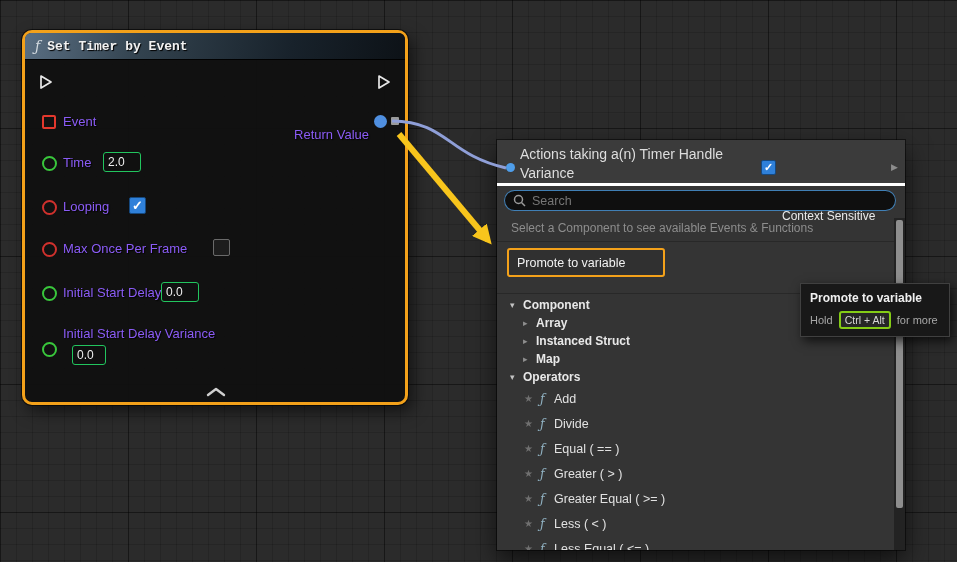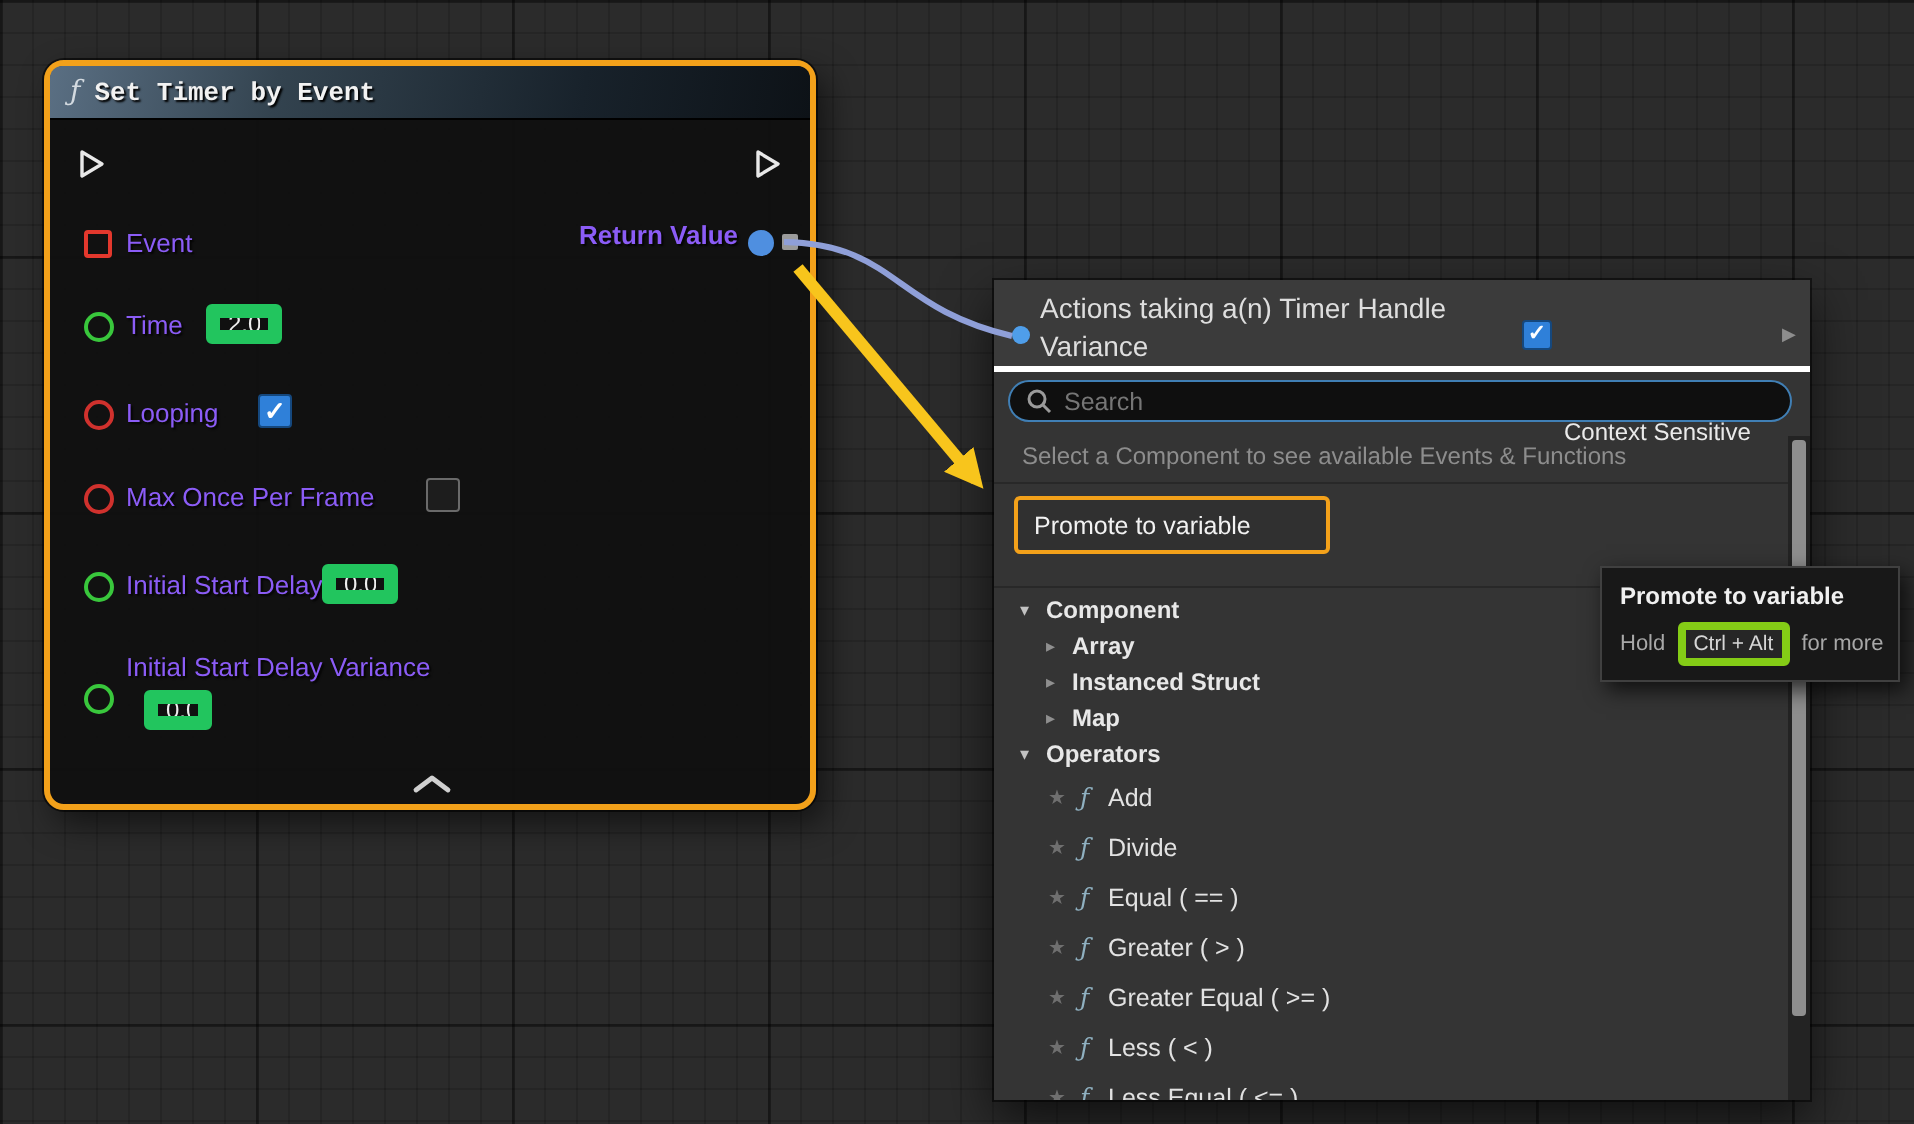--- a/index.html
+++ b/index.html
@@ -26,21 +26,21 @@
     border-bottom:1px solid #000;}
   .node-header .fx{font-family:"DejaVu Serif",serif;font-style:italic;font-size:14px;color:#d3dae0;margin-right:7px;}
   .node-title{font-size:13px;font-weight:bold;color:#f2f2f2;text-shadow:1px 1px 1px #000;font-family:Liberation Mono, monospace;}
   .abs{position:absolute;}
   .pinlabel{position:absolute;font-size:13px;color:#8b5cf6;white-space:nowrap;text-shadow:1px 1px 1px rgba(0,0,0,.8);line-height:16px;}
   .pin-circle{position:absolute;width:15px;height:15px;border-radius:50%;border:2.5px solid;background:transparent;}
   .pin-green{border-color:var(--float-pin-green,#39C73C);}
   .pin-red{border-color:var(--bool-pin-red,#D0312D);}
   .pin-square{position:absolute;width:14px;height:14px;border:2.5px solid var(--delegate-pin-red,#E3382D);border-radius:2px;}
   .pin-filled{position:absolute;width:13px;height:13px;border-radius:50%;background:var(--object-pin-blue,#4F8FE0);}
-  .pinval{position:absolute;background:#101010;border:7px solid #22c55e;border-radius:3px;color:#eee;
+  .pinval{position:absolute;background:#101010;border:1px solid #22c55e;border-radius:3px;color:#eee;
     font-size:12px;padding:0 4px;height:20px;font-family:"Liberation Sans",sans-serif;}
   .cb{position:absolute;width:17px;height:17px;border-radius:2px;display:flex;align-items:center;justify-content:center;}
   .cb.checked{background:var(--checkbox-blue,#2F80D9);border:1px solid #15487e;}
   .cb.checked span{color:#fff;font-size:13px;font-weight:bold;line-height:1;}
   .cb.unchecked{background:#1d1d1d;border:1px solid #6a6a6a;}
   .cb.unchecked span{visibility:hidden;}
 
   
   .menu{position:absolute;left:497px;top:140px;width:408px;height:410px;z-index:4;background:#343434;
     box-shadow:0 10px 24px rgba(0,0,0,.65),0 0 0 1px rgba(0,0,0,.5);overflow:hidden;}
@@ -74,21 +74,21 @@
   .fn-icon{width:13px;font-family:"DejaVu Serif",serif;font-style:italic;font-size:12.5px;color:#8fb0c0;}
   .fn-label{font-size:12.5px;color:#e2e2e2;margin-left:1px;white-space:nowrap;}
   .scrolltrack{position:absolute;right:0;top:78px;bottom:0;width:11px;background:#232323;}
   .scrollthumb{position:absolute;left:2px;top:2px;width:7px;height:288px;background:#8e8e8e;border-radius:2px;}
 
   
   .tooltip{position:absolute;left:800px;top:283px;width:150px;z-index:10;background:#181818;
     border:1px solid #404040;box-shadow:3px 4px 10px rgba(0,0,0,.7);padding:7px 9px;}
   .tt-title{font-size:12px;font-weight:600;color:#f0f0f0;white-space:nowrap;}
   .tt-line{margin-top:6px;font-size:11px;color:#a8a8a8;white-space:nowrap;}
-  .keycap{display:inline-block;border:4px solid #84cc16;border-radius:3px;padding:0 4px;margin:0 3px;
+  .keycap{display:inline-block;border:2px solid #84cc16;border-radius:3px;padding:0 4px;margin:0 3px;
     color:#d6d6d6;font-size:10.5px;background:#262626;line-height:14px;}
 </style>
 </head>
 <body>
 
 <div class="canvas"></div>
 
 <div class="node">
   <div class="node-header">
     <span class="fx">ƒ</span>
@@ -98,21 +98,21 @@
   <svg class="abs" style="left:13px;top:41px;" width="16" height="16">
     <path d="M3,2 L13,8 L3,14 Z" fill="none" stroke="#e8e8e8" stroke-width="1.7" stroke-linejoin="round"></path>
   </svg>
   <svg class="abs" style="left:351px;top:41px;" width="16" height="16">
     <path d="M3,2 L13,8 L3,14 Z" fill="none" stroke="#e8e8e8" stroke-width="1.7" stroke-linejoin="round"></path>
   </svg>
 
   <div class="pin-square" style="left:17px;top:82px;"></div>
   <div class="pinlabel" style="left:38px;top:81px;">Event</div>
 
-  <div class="pinlabel" style="right:36px;top:77px;font-weight:bold;">Return Value</div>
+  <div class="pinlabel" style="right:36px;top:94px;">Return Value</div>
   <div class="pin-filled" style="left:349px;top:82px;"></div>
 
   <div class="pin-circle pin-green" style="left:17px;top:123px;"></div>
   <div class="pinlabel" style="left:38px;top:122px;">Time</div>
   <input class="pinval" style="left: 78px; top: 119px; width: 38px;" value="2.0">
 
   <div class="pin-circle pin-red" style="left:17px;top:167px;"></div>
   <div class="pinlabel" style="left:38px;top:166px;">Looping</div>
   <div class="cb checked" style="left:104px;top:164px;">
     <span>✓</span>

